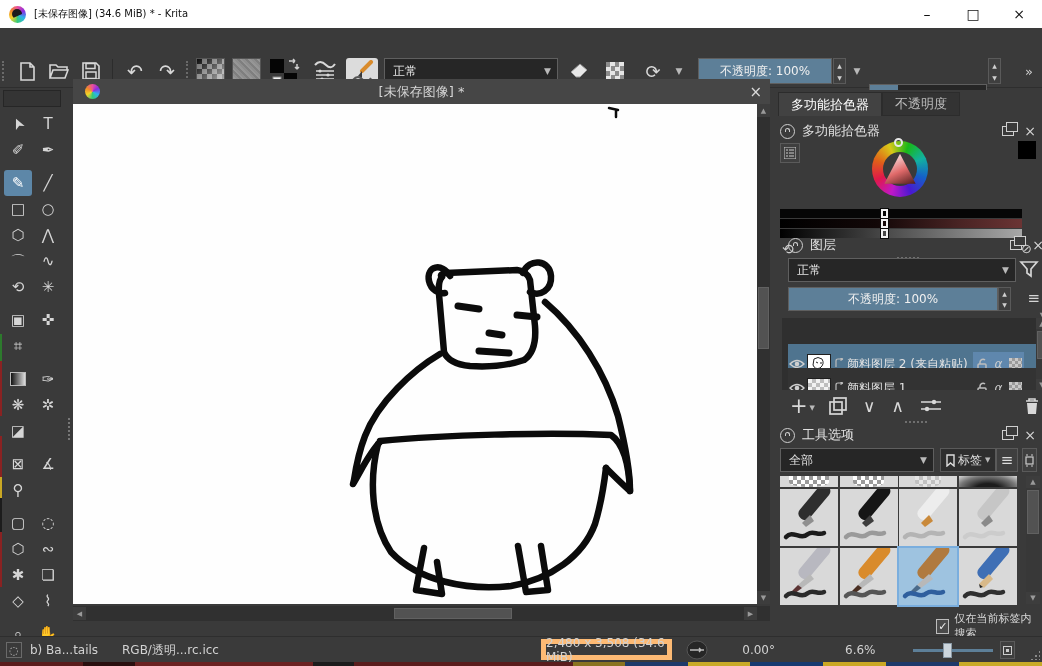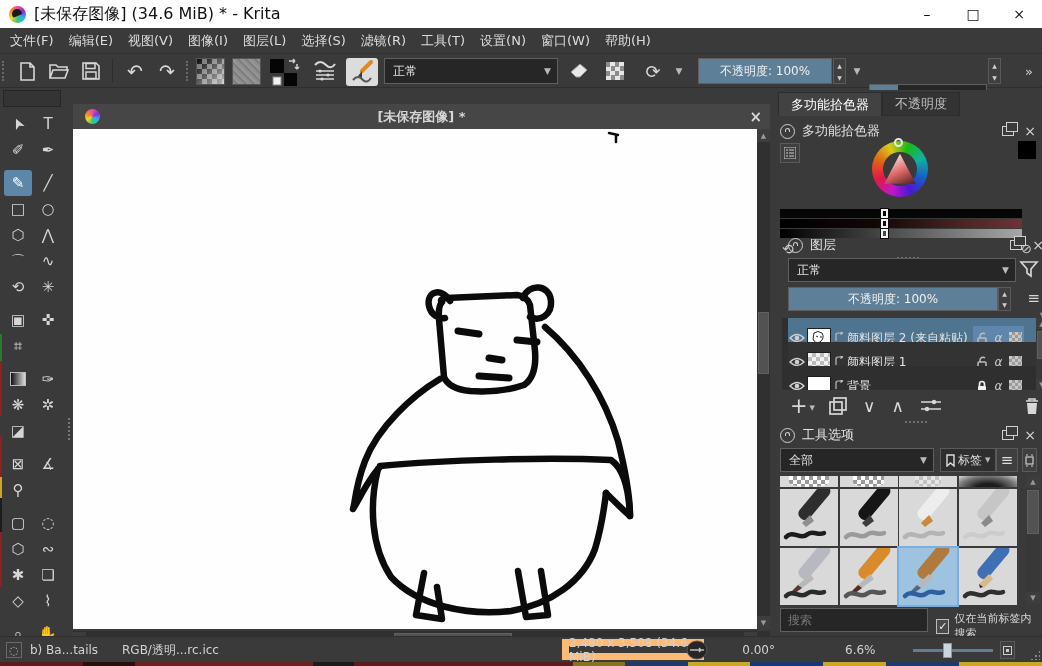--- a/index.html
+++ b/index.html
@@ -5,21 +5,21 @@
   * { margin:0; padding:0; box-sizing:border-box; }
   html,body { background:#222; }
   body { font-family:"DejaVu Sans","Liberation Sans",sans-serif; }
   #app { position:relative; width:1042px; height:666px; background:#3a3a3a; overflow:hidden; }
 
   
   .titlebar { position:absolute; left:0; top:0; width:1042px; height:28px; background:#ffffff; display:flex; align-items:center; }
   .titlebar .app-icon { width:17px; height:17px; margin:0 8px 0 9px; border-radius:50%;
      background:conic-gradient(#e94f9c,#8a2be2,#2bb3e9,#34c97a,#f5d327,#f08a2b,#e94f9c); position:relative; }
   .titlebar .app-icon::after { content:""; position:absolute; left:3px; top:3px; width:10px; height:10px; border-radius:50%; background:#1b1b1b; clip-path:polygon(0 0,100% 0,100% 55%,0 100%); }
-  .titlebar .title-text { font-size:16px; color:#111; }
+  .titlebar .title-text { font-size:10px; color:#111; }
   .win-controls { position:absolute; right:0; top:0; height:28px; display:flex; }
   .win-btn { width:46px; height:28px; display:flex; align-items:center; justify-content:center; font-size:14px; color:#111; }
 
   
   .menubar { position:absolute; left:0; top:28px; width:1042px; height:26px; background:#3a3a3a; border-bottom:1px solid #313131; display:flex; align-items:center; gap:15px; padding-left:10px; }
   .menu-item { font-size:13px; color:#dcdcdc; }
 
   
   .toolbar { position:absolute; left:0; top:54px; width:1042px; height:34px; background:#3a3a3a; border-bottom:1px solid #2e2e2e; }
   .tb { position:absolute; top:4px; height:26px; display:flex; align-items:center; justify-content:center; color:#d8d8d8; }
@@ -39,21 +39,21 @@
   .toolbox-header { position:absolute; left:3px; top:2px; width:58px; height:17px; background:#343434; border:1px solid #262626; }
   .tool-grid { position:absolute; left:3px; top:23px; width:60px; }
   .tool-row { display:flex; }
   .tool-gap { height:7px; }
   .tool-cell { width:28px; height:26px; display:flex; align-items:center; justify-content:center; color:#d6d6d6; font-size:15px; border-radius:3px; margin:0 1px; }
   .tool-cell.sel { background:#5d87a8; color:#fff; }
   .tool-grad { width:16px; height:14px; border:1px solid #bbb; background:linear-gradient(90deg,#111,#ddd); }
   .toolbox-grip { position:absolute; right:-4px; top:330px; height:22px; border-left:2px dotted #777; }
 
   
-  .subwin { position:absolute; left:73px; top:104px; width:697px; height:543px;font-weight:bold; }
+  .subwin { position:absolute; left:73px; top:79px; width:697px; height:543px; }
   .subwin-titlebar { position:absolute; left:0; top:0; width:697px; height:25px; background:#464646; display:flex; align-items:center; }
   .subwin-titlebar .doc-title { position:absolute; left:0; right:0; text-align:center; font-size:13px; color:#d5d5d5; }
   .subwin-icon { width:15px; height:15px; margin-left:12px; border-radius:50%; background:conic-gradient(#e94f9c,#8a2be2,#2bb3e9,#34c97a,#f5d327,#f08a2b,#e94f9c); position:relative; z-index:1;}
   .subwin-close { position:absolute; right:8px; color:#d8d8d8; font-size:15px; }
   .canvas { position:absolute; left:0; top:25px; width:684px; height:500px; background:#fefefe; }
   .vscroll { position:absolute; left:684px; top:25px; width:13px; height:500px; background:#303030; }
   .hscroll { position:absolute; left:0; top:527px; width:697px; height:15px; background:#303030; }
   .sb-btn { position:absolute; background:#3d3d3d; color:#9a9a9a; font-size:7px; display:flex; align-items:center; justify-content:center; }
   .sb-thumb { position:absolute; background:#525252; border:1px solid #616161; }
 
@@ -68,21 +68,21 @@
   .lock-circ { width:15px; height:15px; border:1.5px solid #cfcfcf; border-radius:50%; margin:0 7px 0 6px; display:flex; align-items:center; justify-content:center; }
   .lock-circ i { width:5px; height:4px; border:1.5px solid #cfcfcf; border-bottom:none; border-radius:3px 3px 0 0; display:block; margin-top:-3px;}
   .float-ic { width:12px; height:10px; border:1.5px solid #cfcfcf; position:relative; }
   .float-ic::after { content:""; position:absolute; left:3px; top:-5px; width:10px; height:8px; border:1.5px solid #cfcfcf; background:#3a3a3a; }
   .x-ic { font-size:14px; line-height:10px; color:#d5d5d5; }
   .dots-h { border-top:2px dotted #6f6f6f; width:22px; }
   .bar { position:absolute; left:6px; width:242px; height:9px; }
   .bar-mark { position:absolute; top:-1px; width:9px; height:11px; border:1px solid #0a0a0a; background:transparent; box-shadow:inset 0 0 0 2px #f2f2f2; }
 
   
-  .layer-row { position:absolute; left:6px; width:248px; height:40px; display:flex; align-items:center; font-size:12px; color:#e2e2e2; overflow:hidden; }
+  .layer-row { position:absolute; left:6px; width:248px; height:40px; display:flex; align-items:center; font-size:12px; color:#e2e2e2; overflow:hidden;margin-top:26px; }
   .chip { width:17px; height:24px; display:flex; align-items:center; justify-content:center; font-size:12px; color:#cfcfcf; }
   .checker-sm { width:13px; height:13px; background:repeating-conic-gradient(#9a9a9a 0 25%,#c8c8c8 0 50%) 0 0/6px 6px; }
   .thumb { width:24px; height:20px; border:1px solid #1f1f1f; margin:0 2px; }
 
   
   .preset-cell { position:absolute; background:#d9d9d9; }
   .preset-cell.sel { outline:2px solid #7aaede; background:#9ec3e0; }
   .tagbtn { display:flex; align-items:center; gap:3px; background:#2e2e2e; border:1px solid #5a5a5a; color:#ddd; font-size:12px; padding:0 5px; }
   .mini-btn { background:#3f3f3f; border:1px solid #5a5a5a; color:#ddd; display:flex; align-items:center; justify-content:center; }
 
@@ -105,33 +105,20 @@
   <div class="titlebar">
     <div class="app-icon"></div>
     <div class="title-text">[未保存图像] (34.6 MiB) * - Krita</div>
     <div class="win-controls">
       <div class="win-btn">–</div>
       <div class="win-btn">□</div>
       <div class="win-btn">×</div>
     </div>
   </div>
 
-  <div class="menubar" id="menubar">
-      <div class="menu-item">文件(F)</div>
-      <div class="menu-item">编辑(E)</div>
-      <div class="menu-item">视图(V)</div>
-      <div class="menu-item">图像(I)</div>
-      <div class="menu-item">图层(L)</div>
-      <div class="menu-item">选择(S)</div>
-      <div class="menu-item">滤镜(R)</div>
-      <div class="menu-item">工具(T)</div>
-      <div class="menu-item">设置(N)</div>
-      <div class="menu-item">窗口(W)</div>
-      <div class="menu-item">帮助(H)</div>
-    </div>
 
   <div class="toolbar">
     <div class="tb tb-grip" style="left:2px"></div>
     <div class="tb" style="left:14px;width:26px">
       <svg width="17" height="19" viewBox="0 0 17 19">
           <path d="M2,1 h9 l4,4 v13 h-13 z M11,1 v4 h4" fill="none" stroke="#d8d8d8" stroke-width="1.6"></path>
         </svg>
     </div>
     <div class="tb" style="left:46px;width:26px">
       <svg width="20" height="17" viewBox="0 0 20 17">
@@ -602,35 +589,34 @@
               <polygon points="20,36 30,26 34,31 25,40" fill="#d8b98a"></polygon>
               <polygon points="20,36 24,39 21,40 z" fill="#222"></polygon>
               <path d="M6,48 C13,40 20,52 28,45 C33,41 38,47 44,44" fill="none" stroke="#2f2f2f" stroke-width="4.5" stroke-linecap="round"></path>
             </svg></div>
         </div>
       <div style="position:absolute;right:2px;top:51px;width:14px;height:128px;background:#383838">
         <div class="sb-btn" style="left:0;top:0;width:14px;height:12px">▲</div>
         <div class="sb-thumb" style="left:1px;top:14px;width:12px;height:44px"></div>
         <div class="sb-btn" style="left:0;top:116px;width:14px;height:12px">▼</div>
       </div>
-      <input class="field" style="position: absolute; left: 6px; top: 183px; width: 148px; height: 24px; padding-left: 7px; outline: none;" placeholder="搜索">
       <div style="position:absolute;left:162px;top:186px;display:flex;align-items:center;gap:5px">
         <span style="width:15px;height:15px;background:#4a4a4a;border:1.5px solid #bdbdbd;color:#f0f0f0;font-size:11px;display:flex;align-items:center;justify-content:center">✓</span>
         <span style="font-size:11px;color:#d8d8d8">仅在当前标签内搜索</span>
       </div>
     </div>
   </div>
 
   <div class="statusbar">
     <div class="sb-item" style="left:6px">
       <span style="width:16px;height:16px;border:1px solid #6a6a6a;display:flex;align-items:center;justify-content:center;color:#bbb;font-size:11px">◌</span>
     </div>
     <div class="sb-item" style="left:30px">b) Ba...tails</div>
     <div class="sb-item" style="left:122px">RGB/透明...rc.icc</div>
-    <div class="sb-item" style="left:562px;width:142px;height:21px;top:2px;border:7px solid #fdba74;justify-content:center">2,480 x 3,508 (34.6 MiB)</div>
+    <div class="sb-item" style="left:541px;width:131px;height:21px;top:2px;border:5px solid #fdba74;justify-content:center">2,480 x 3,508 (34.6 MiB)</div>
     <div class="sb-item" style="left:686px">
       <svg width="22" height="20" viewBox="0 0 22 20">
           <ellipse cx="11" cy="10" rx="10" ry="9" fill="#262626" stroke="#555"></ellipse>
           <path d="M4,10 h14 M15,10 l-2,-2 m2,2 l-2,2" stroke="#bdbdbd" stroke-width="1.4" fill="none"></path>
         </svg>
     </div>
     <div class="sb-item" style="left:735px;width:40px;justify-content:flex-end">0.00°</div>
     <div class="sb-item" style="left:845px">6.6%</div>
     <div class="sb-item" style="left:913px;width:80px">
       <div style="width:80px;height:3px;background:#5d7f98;position:relative">

